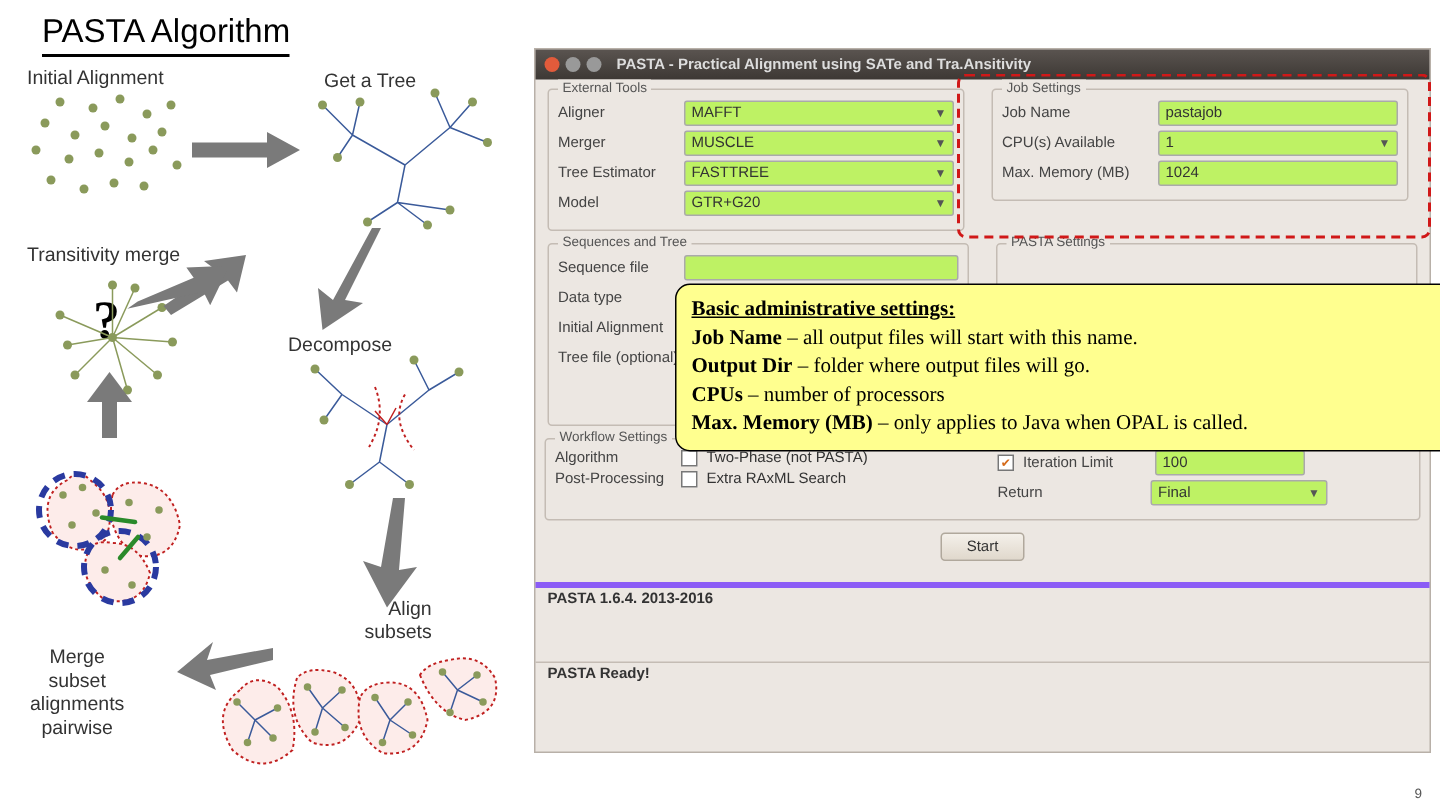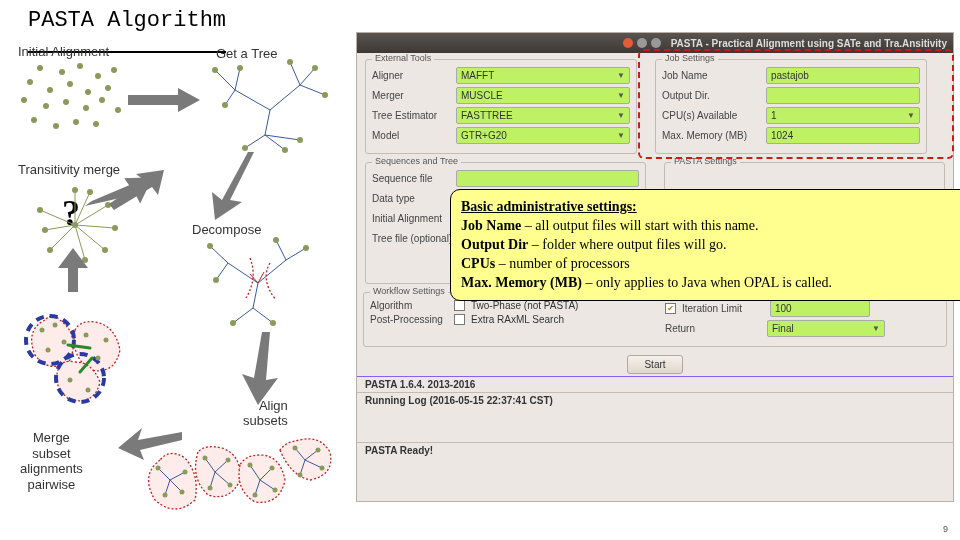--- a/index.html
+++ b/index.html
@@ -1,30 +1,30 @@
 <!DOCTYPE html>
 <html><head>
 <meta charset="utf-8">
 <style>
   * { box-sizing: border-box; margin: 0; padding: 0; }
   body { width: 960px; height: 540px; font-family: Arial, sans-serif; background: #fff; position: relative; overflow: hidden; }
-  .slide-title { position: absolute; top: 8px; left: 28px; font-size: 22px; border-bottom: 2px solid #000; padding-bottom: 18px; font-family: Liberation Mono, monospace; }
+  .slide-title { position: absolute; top: 8px; left: 28px; font-size: 22px; border-bottom: 2px solid #000; padding-bottom: 2px; }
   .label { position: absolute; font-size: 13px; color: #333; }
   .dot { fill: #8a9a5b; }
   .branch { stroke: #3a5a9a; stroke-width: 1; fill: none; }
   .red-branch { stroke: #c02020; stroke-width: 1; fill: none; }
   .red-dash-curve { stroke: #c02020; stroke-width: 1.3; stroke-dasharray: 2 2; fill: none; }
   .blob { fill: #fdecea; stroke: #c02020; stroke-width: 1.3; stroke-dasharray: 2 2; }
   .blue-circle { stroke: #2a3aa0; stroke-width: 4; fill: none; stroke-dasharray: 8 6; }
   .green-link { stroke: #2a8a2a; stroke-width: 3; stroke-linecap: round; }
   .qmark { font-size: 36px; font-weight: bold; font-family: "Times New Roman", serif; }
   .pagenum { position: absolute; bottom: 6px; right: 12px; font-size: 9px; color: #555; }
   
   .app { position: absolute; top: 32px; left: 356px; width: 598px; height: 470px; background: #ece7e2; border: 1px solid #b8b0a8; font-size: 10px; color: #333; }
-  .titlebar { height: 20px; background: linear-gradient(#5a5450,#3d3834); display: flex; align-items: center; padding: 0 6px; color: #ddd; font-size: 10px; justify-content: flex-end; }
+  .titlebar { height: 20px; background: linear-gradient(#5a5450,#3d3834); display: flex; align-items: center; padding: 0 6px; color: #ddd; font-size: 10px; }
   .wbtn { width: 10px; height: 10px; border-radius: 50%; margin-right: 4px; display: inline-block; }
   .wb-close { background: #e25b3b; } .wb-min { background: #999; } .wb-max { background: #999; }
   .frame { border: 1px solid #c4bcb4; border-radius: 3px; margin: 4px 6px; padding: 4px 6px 6px 6px; background: #ece7e2; position: relative; }
   .frame-title { position: absolute; top: -7px; left: 6px; background: #ece7e2; padding: 0 3px; font-size: 9px; color: #555; }
   .row { display: flex; align-items: center; gap: 6px; margin: 3px 0; }
   .lbl { width: 78px; font-size: 10px; color: #444; }
   .drop, .inp { flex: 1; height: 17px; background: #bef264; border: 1px solid #aaa; border-radius: 2px; font-size: 10px; padding: 0 4px; display: flex; align-items: center; justify-content: space-between; }
   .drop .arr { color: #555; font-size: 8px; }
   .top-grid { display: flex; gap: 6px; }
   .col { flex: 1; }
@@ -206,21 +206,21 @@
 </svg>
 
 <div class="app">
   <div class="titlebar">
     <span class="wbtn wb-close"></span>
     <span class="wbtn wb-min"></span>
     <span class="wbtn wb-max"></span>
     <span style="margin-left:6px;font-weight:bold">PASTA - Practical Alignment using SATe and Tra.Ansitivity</span>
   </div>
 
-  <div class="top-grid" style="padding:2px 20px 0 2px">
+  <div class="top-grid" style="padding:2px 8px 0 2px">
     <div class="col">
       <div class="frame">
         <div class="frame-title">External Tools</div>
         <div class="row">
             <div class="lbl">Aligner</div>
             <div class="drop">
               <span>MAFFT</span>
               <span class="arr">▼</span>
             </div>
           </div>
@@ -247,26 +247,20 @@
           </div>
       </div>
     </div>
     <div class="col">
       <div class="frame">
         <div class="frame-title">Job Settings</div>
         <div class="row">
             <div class="lbl" style="width:98px">Job Name</div>
             <div class="inp">
               <span>pastajob</span>
-            </div>
-          </div>
-        <div class="row">
-            <div class="lbl" style="width:98px">Output Dir.</div>
-            <div class="inp">
-              <span></span>
             </div>
           </div>
         <div class="row">
             <div class="lbl" style="width:98px">CPU(s) Available</div>
             <div class="drop">
               <span>1</span>
               <span class="arr">▼</span>
             </div>
           </div>
         <div class="row">
@@ -339,23 +333,22 @@
             </div>
           </div>
       </div>
     </div>
   </div>
 
   <div style="text-align:center;padding:4px 0 2px 0">
     <span class="btn">Start</span>
   </div>
 
-  <div style="border-top:1px solid #8b5cf6;margin-top:0">
+  <div style="border-top:4px solid #8b5cf6;margin-top:12px">
     <div class="logrow" style="font-weight:bold">PASTA 1.6.4. 2013-2016</div>
-    <div class="logrow" style="font-weight:bold;border-top:1px solid #c4bcb4">Running Log (2016-05-15 22:37:41 CST)</div>
     <div style="height:34px"></div>
     <div class="logrow" style="font-weight:bold;border-top:1px solid #c4bcb4">PASTA Ready!</div>
   </div>
 </div>
 
 <div class="job-highlight" style="top:49px;left:638px;width:316px;height:110px"></div>
 
 <div class="callout" style="top:189px;left:450px">
   <div><b><u>Basic administrative settings:</u></b></div>
   <div><b>Job Name</b><span> – all output files will start with this name.</span></div>

